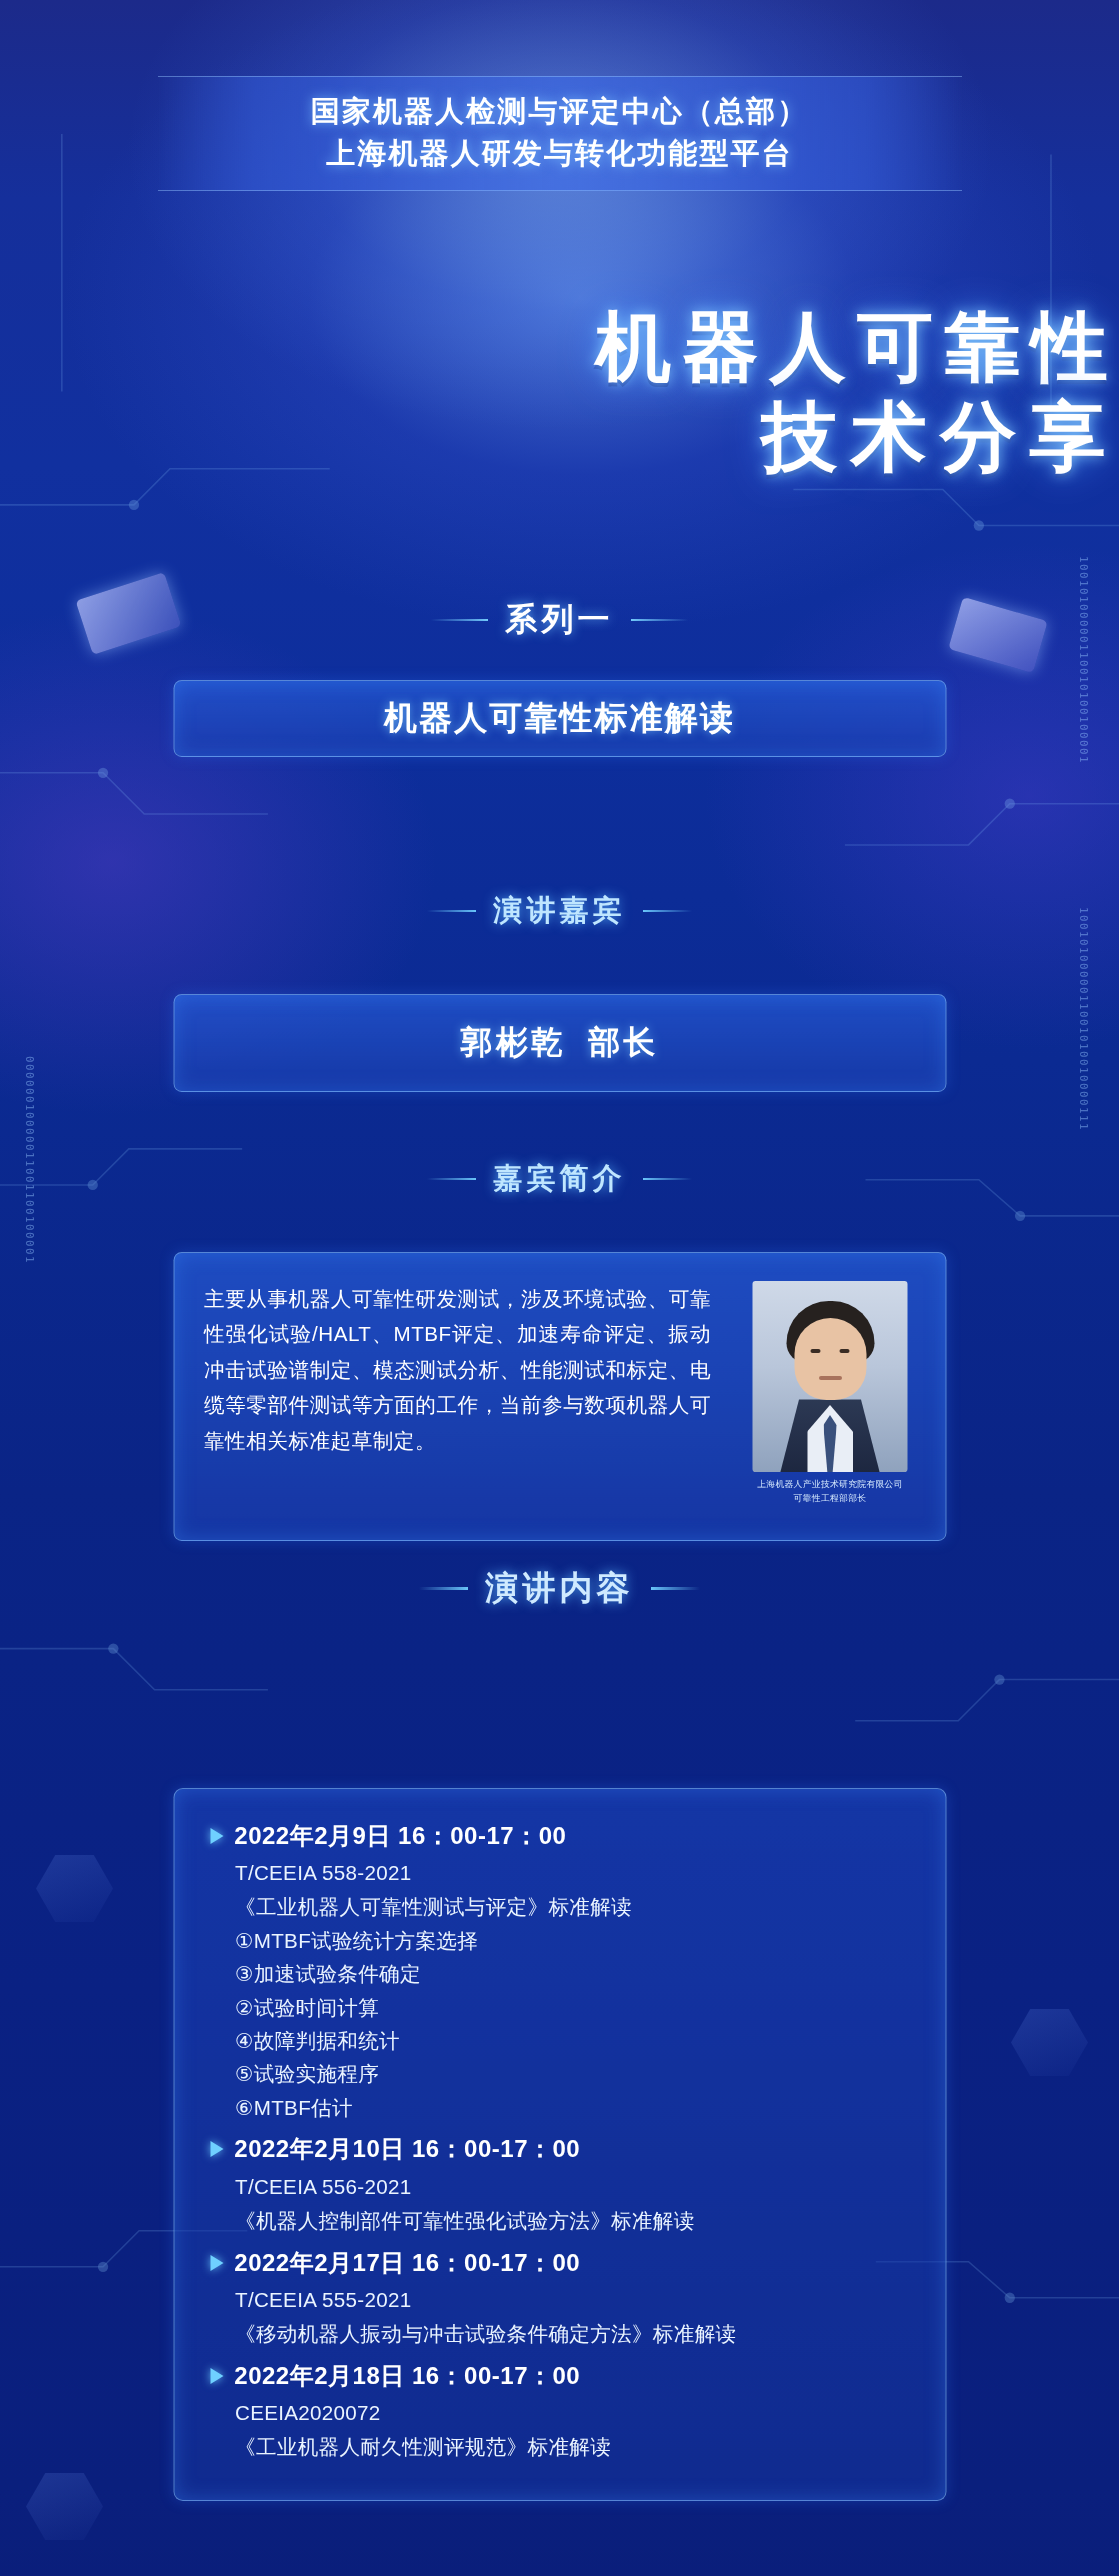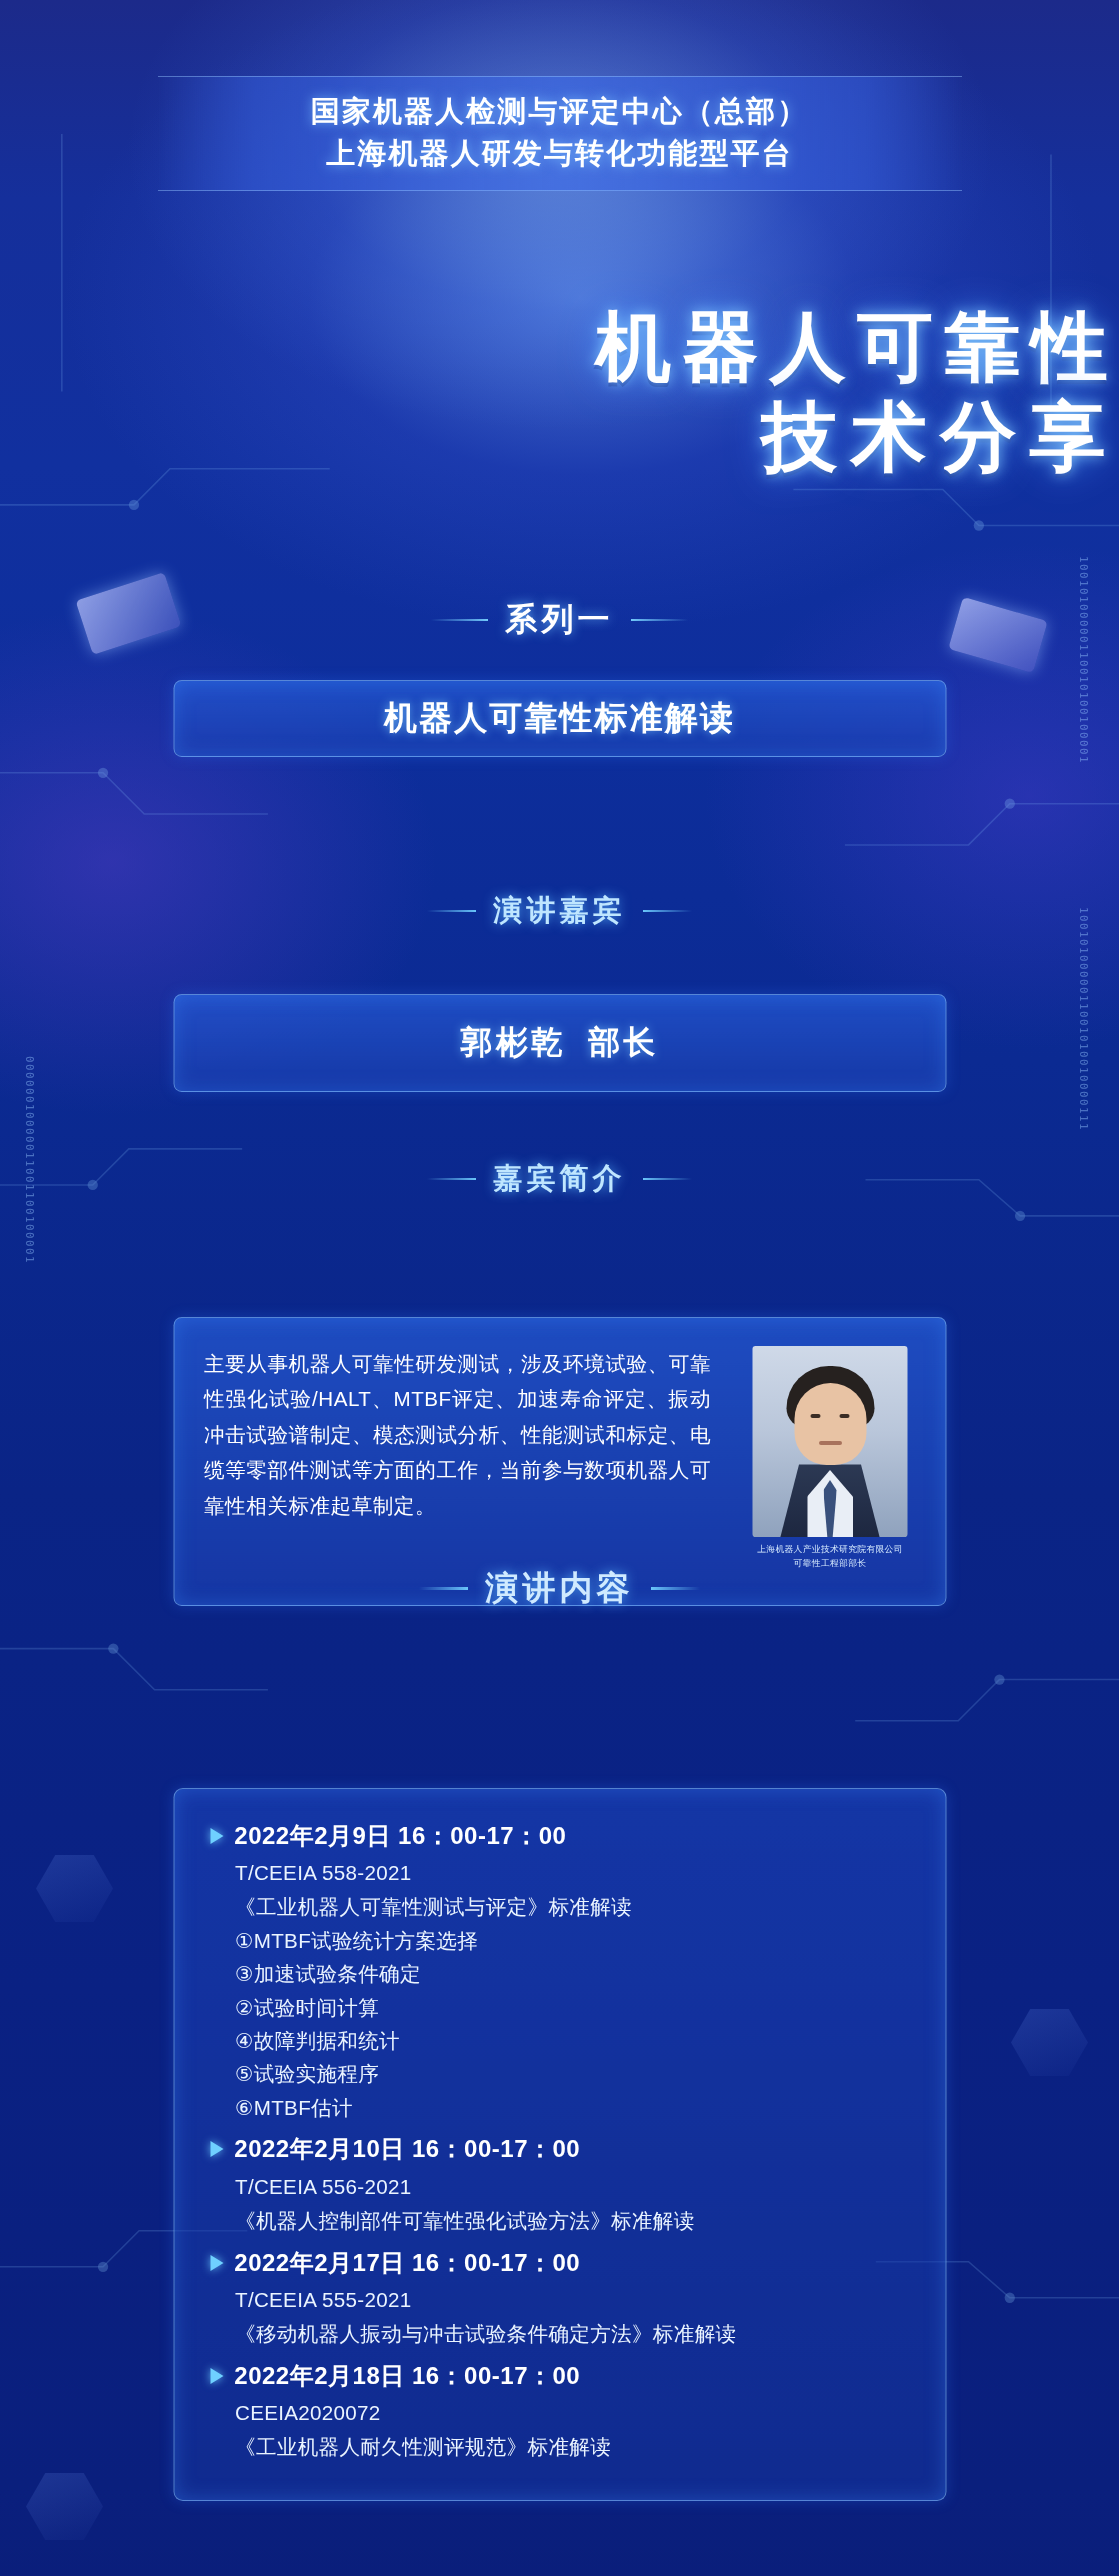--- a/index.html
+++ b/index.html
@@ -205,21 +205,21 @@
   }
   .panel.speaker .txt {
     color: #ffffff;
     font-size: 32px;
     font-weight: bold;
     letter-spacing: 3.1px;
     text-shadow: 0 0 9.3px rgba(120,200,255,0.8);
   }
 
   .panel.bio {
-    top: 1317px;
+    top: 1252px;
     width: 773px;
     min-height: 289px;
     padding: 28px 30px 20.6px 30px;
     display: flex;
     gap: 34px;
   }
   .bio-text {
     flex: 1;
     color: #ffffff;
     font-size: 20.6px;

